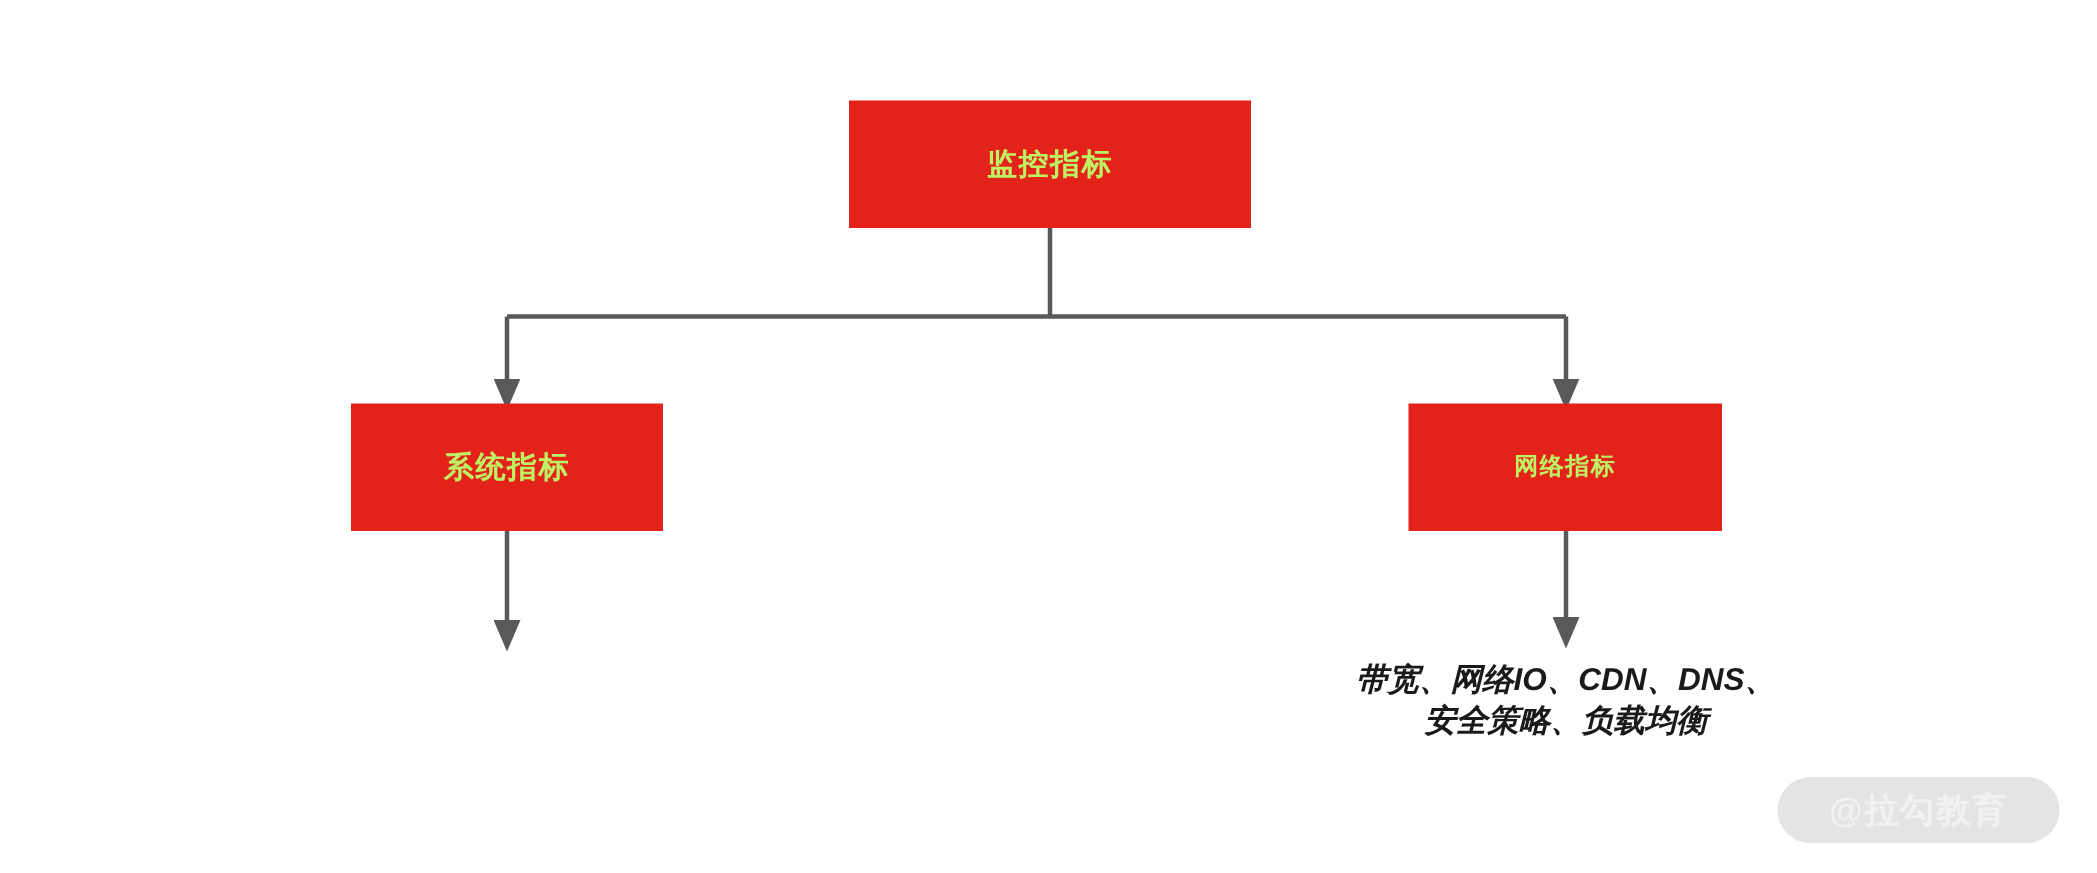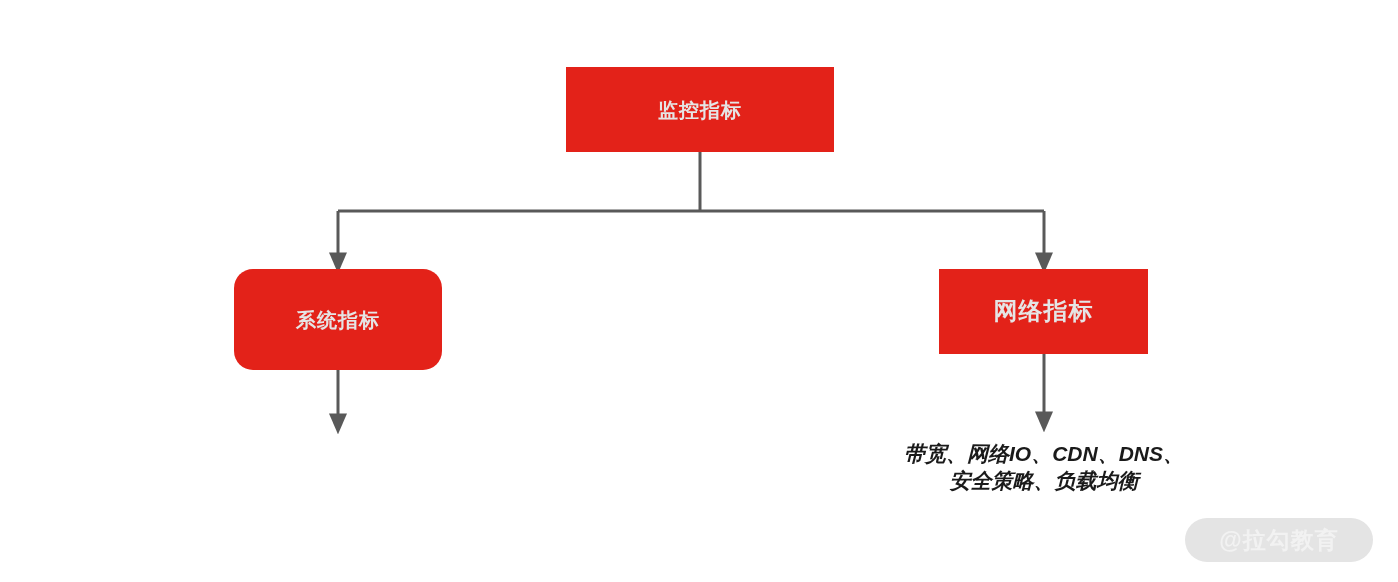--- a/index.html
+++ b/index.html
@@ -24,48 +24,47 @@
     width: 1398px;
     height: 582px;
     pointer-events: none;
   }
   .node {
     position: absolute;
     display: flex;
     align-items: center;
     justify-content: center;
     background: #E32219;
-    color: #e5e5e5;
+    color: #bef264;
     font-weight: bold;
     letter-spacing: 1px;
     text-align: center;
     line-height: 1.2;
     box-sizing: border-box;
   }
   #node-root {
     left: 566px;
     top: 67px;
     width: 268px;
     height: 85px;
     font-size: 20px;
   }
   #node-system {
     left: 234px;
     top: 269px;
     width: 208px;
-    height: 101px;
+    height: 85px;
     font-size: 20px;
-    border-radius: 19px;
   }
   #node-network {
     left: 939px;
     top: 269px;
     width: 209px;
     height: 85px;
-    font-size: 24px;
+    font-size: 16px;
   }
   .leaf-label {
     position: absolute;
     color: #1a1a1a;
     font-weight: bold;
     font-size: 21px;
     line-height: 27px;
     text-align: center;
     white-space: pre;
   }

